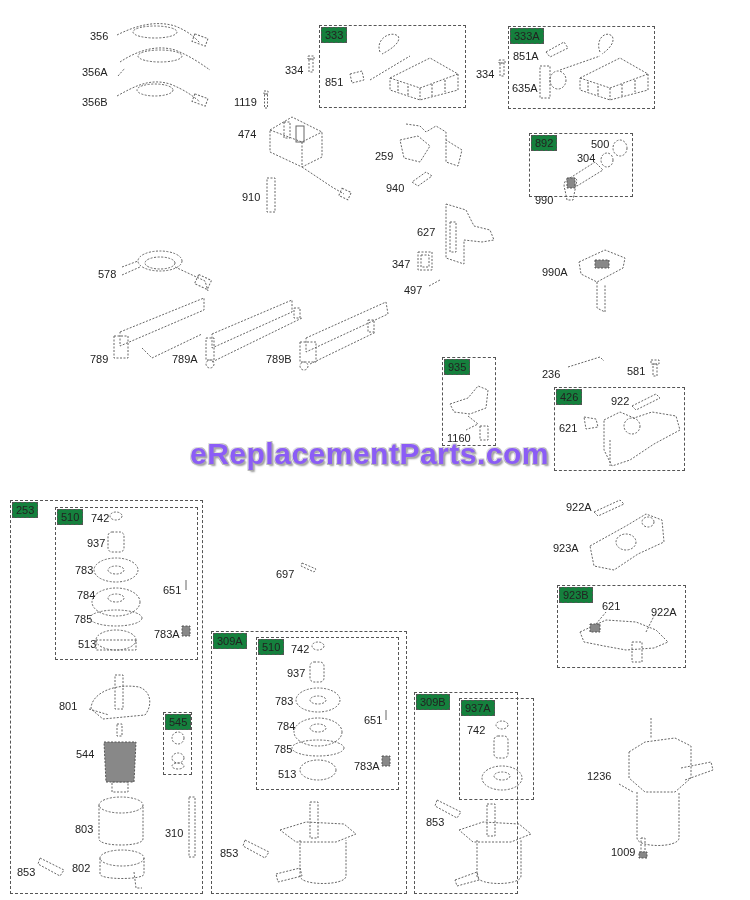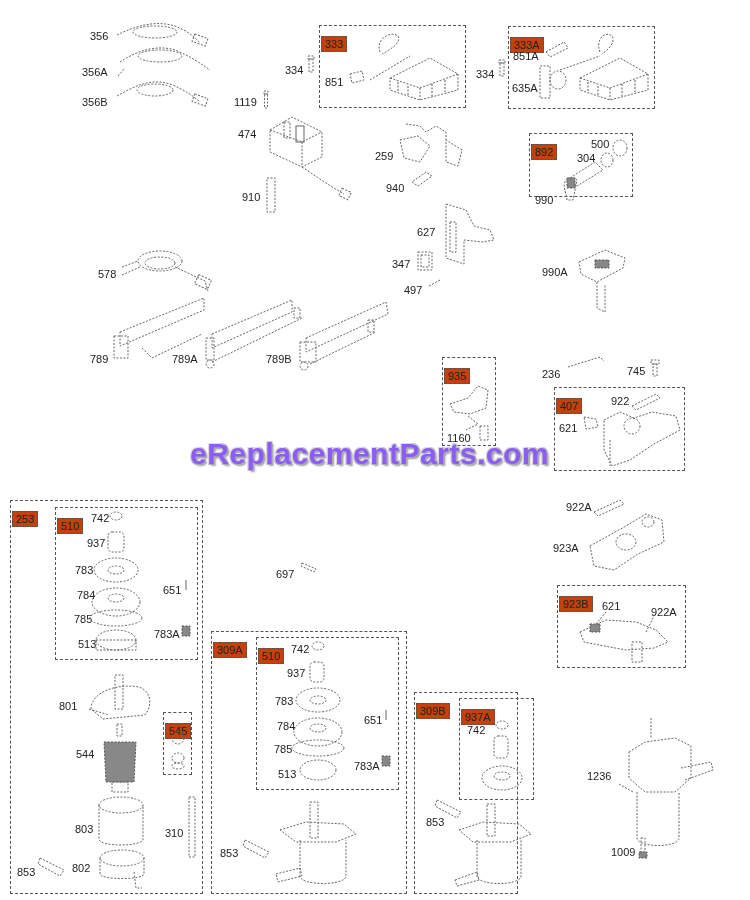--- a/index.html
+++ b/index.html
@@ -1,21 +1,21 @@
 <!DOCTYPE html>
 <html><head>
 <meta charset="utf-8">
 <style>
   html, body { margin:0; padding:0; background:#ffffff; }
   body { width:750px; height:900px; position:relative; overflow:hidden;
          font-family:"Liberation Sans", sans-serif; color:#222; }
   .lbl { position:absolute; font-size:11px; line-height:12px; color:#222; white-space:nowrap; }
   .box { position:absolute; border:1px dashed #555; box-sizing:border-box; }
-  .boxtag { position:absolute; left:1px; top:10px; border:1px dashed #555; padding:1px 3px;
-            font-size:11px; line-height:12px; background:#c2410c; }
+  .boxtag { position:absolute; left:1px; top:1px; border:1px dashed #555; padding:1px 3px;
+            font-size:11px; line-height:12px; background:#15803d; }
   svg.art { position:absolute; overflow:visible; }
   svg.art * { fill:none; stroke:#666; stroke-width:1; stroke-dasharray:2 1.5; }
   svg.art .solid { stroke-dasharray:none; }
   svg.art .dark { fill:#888; stroke:#555; }
   .watermark { position:absolute; left:190px; top:437px; font-size:30px; font-weight:bold;
                color:#8b5cf6; letter-spacing:0.5px;
                text-shadow: 1px 1px 0 #aaa, -1px -1px 0 #ddd, 1px -1px 0 #bbb, -1px 1px 0 #bbb, 2px 2px 2px #999; }
 </style>
 </head>
 <body>
@@ -186,27 +186,27 @@
 <svg class="art" style="left:448px;top:378px;" width="46" height="66">
   <path d="M2,26 L20,20 L30,8 L40,12 L38,30 L22,36 L6,34 Z"></path>
   <path d="M20,38 L30,46 L18,52"></path>
   <rect x="32" y="48" width="8" height="14"></rect>
 </svg>
 
 <span class="lbl" style="left:542px;top:368px;">236</span>
 <svg class="art" style="left:566px;top:355px;" width="40" height="14">
     <path d="M2,12 L34,2 L38,6"></path>
   </svg>
-<span class="lbl" style="left:627px;top:365px;">745</span>
+<span class="lbl" style="left:627px;top:365px;">581</span>
 <svg class="art" style="left:650px;top:360px;" width="10" height="18">
     <rect x="1" y="0" width="8" height="4"></rect>
     <rect x="3" y="4" width="4" height="12"></rect>
   </svg>
 <div class="box" style="left:554px;top:387px;width:131px;height:84px;">
-  <span class="boxtag">407</span>
+  <span class="boxtag">426</span>
 </div>
 <span class="lbl" style="left:611px;top:395px;">922</span>
 <svg class="art" style="left:630px;top:392px;" width="32" height="18">
     <path d="M2,14 L26,2 L30,6 L6,18 Z"></path>
   </svg>
 <span class="lbl" style="left:559px;top:422px;">621</span>
 <svg class="art" style="left:582px;top:415px;" width="18" height="16">
     <path d="M2,2 L14,4 L16,12 L4,14 Z"></path>
   </svg>
 <svg class="art" style="left:600px;top:410px;" width="82" height="58">

